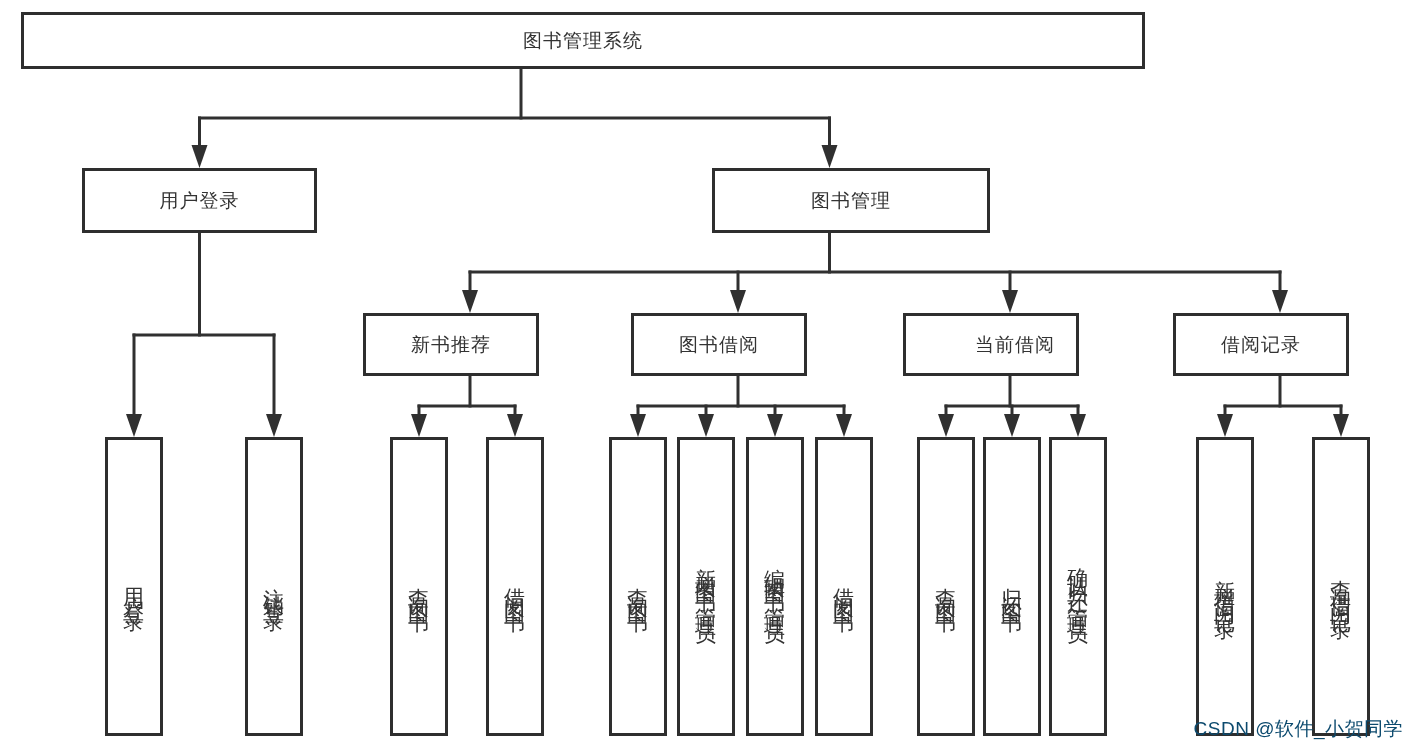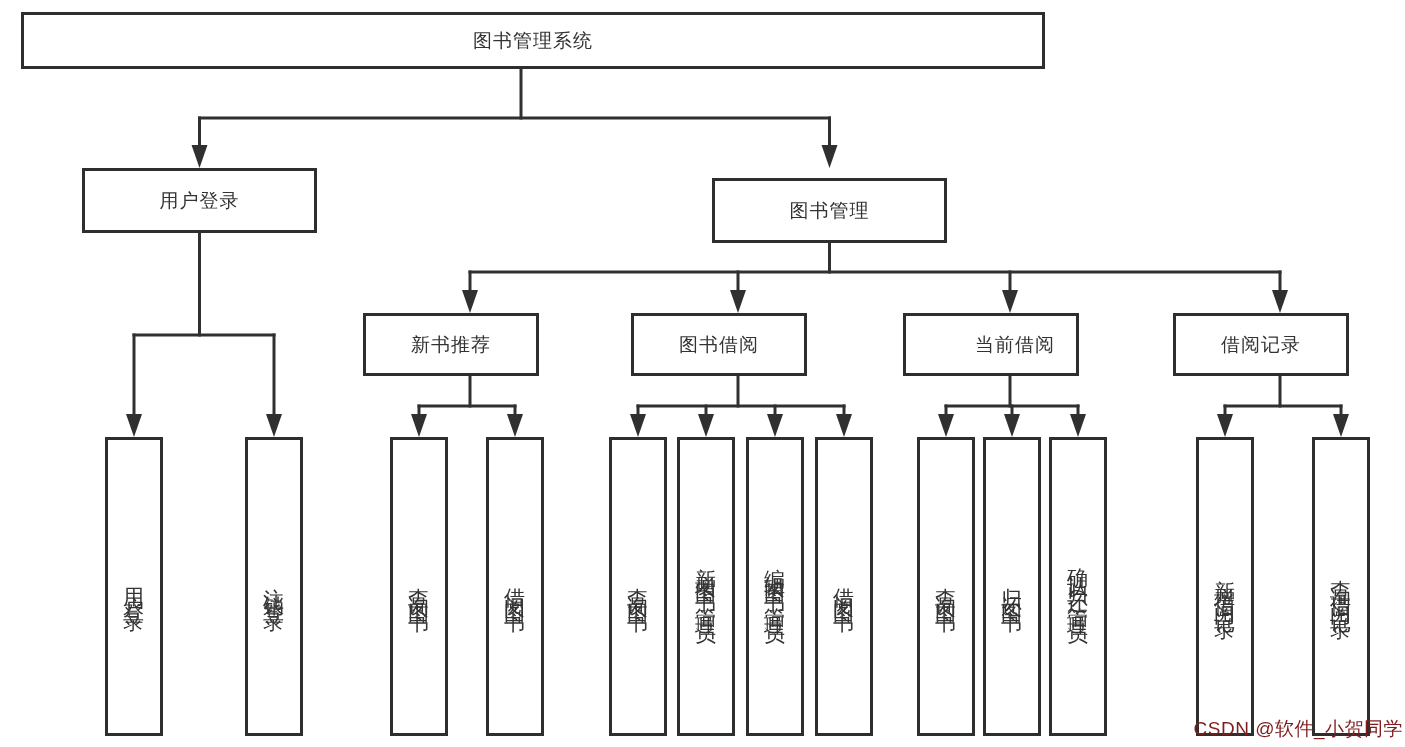--- a/index.html
+++ b/index.html
@@ -51,21 +51,21 @@
     text-orientation: mixed;
     letter-spacing: 8px;
     line-height: 1;
   }
   .watermark {
     position: absolute;
     top: 716px;
     right: 2px;
     z-index: 3;
     font-size: 19px;
-    color: #7f1d1d;
+    color: #0c4a6e;
     letter-spacing: 0.5px;
     white-space: nowrap;
   }
 </style>
 </head>
 <body>
 
 <div class="canvas">
 
   <svg id="connectors" viewBox="0 0 1405 747" xmlns="http://www.w3.org/2000/svg">
@@ -116,28 +116,28 @@
       <line x1="1078" y1="406" x2="1078" y2="419" stroke="#303030" stroke-width="3" stroke-linecap="square"></line>
       <polygon points="1070,414 1086,414 1078,437" fill="#303030"></polygon>
       <line x1="1280" y1="375" x2="1280" y2="406" stroke="#303030" stroke-width="3" stroke-linecap="square"></line>
       <line x1="1225" y1="406" x2="1341" y2="406" stroke="#303030" stroke-width="3" stroke-linecap="square"></line>
       <line x1="1225" y1="406" x2="1225" y2="419" stroke="#303030" stroke-width="3" stroke-linecap="square"></line>
       <polygon points="1217,414 1233,414 1225,437" fill="#303030"></polygon>
       <line x1="1341" y1="406" x2="1341" y2="419" stroke="#303030" stroke-width="3" stroke-linecap="square"></line>
       <polygon points="1333,414 1349,414 1341,437" fill="#303030"></polygon>
     </svg>
 
-  <div class="node" style="left:21px; top:12px; width:1024px; height:57px;">
+  <div class="node" style="left:21px; top:12px; width:1124px; height:57px;">
     <span>图书管理系统</span>
   </div>
 
   <div class="node" style="left:82px; top:168px; width:235px; height:65px;">
     <span>用户登录</span>
   </div>
-  <div class="node" style="left:712px; top:168px; width:235px; height:65px;margin-top:10px;">
+  <div class="node" style="left:712px; top:168px; width:278px; height:65px;">
     <span>图书管理</span>
   </div>
 
   <div class="node l3" style="left:363px;">
     <span>新书推荐</span>
   </div>
   <div class="node l3" style="left:631px;">
     <span>图书借阅</span>
   </div>
   <div class="node l3" style="left:903px;padding-left:48px;">

